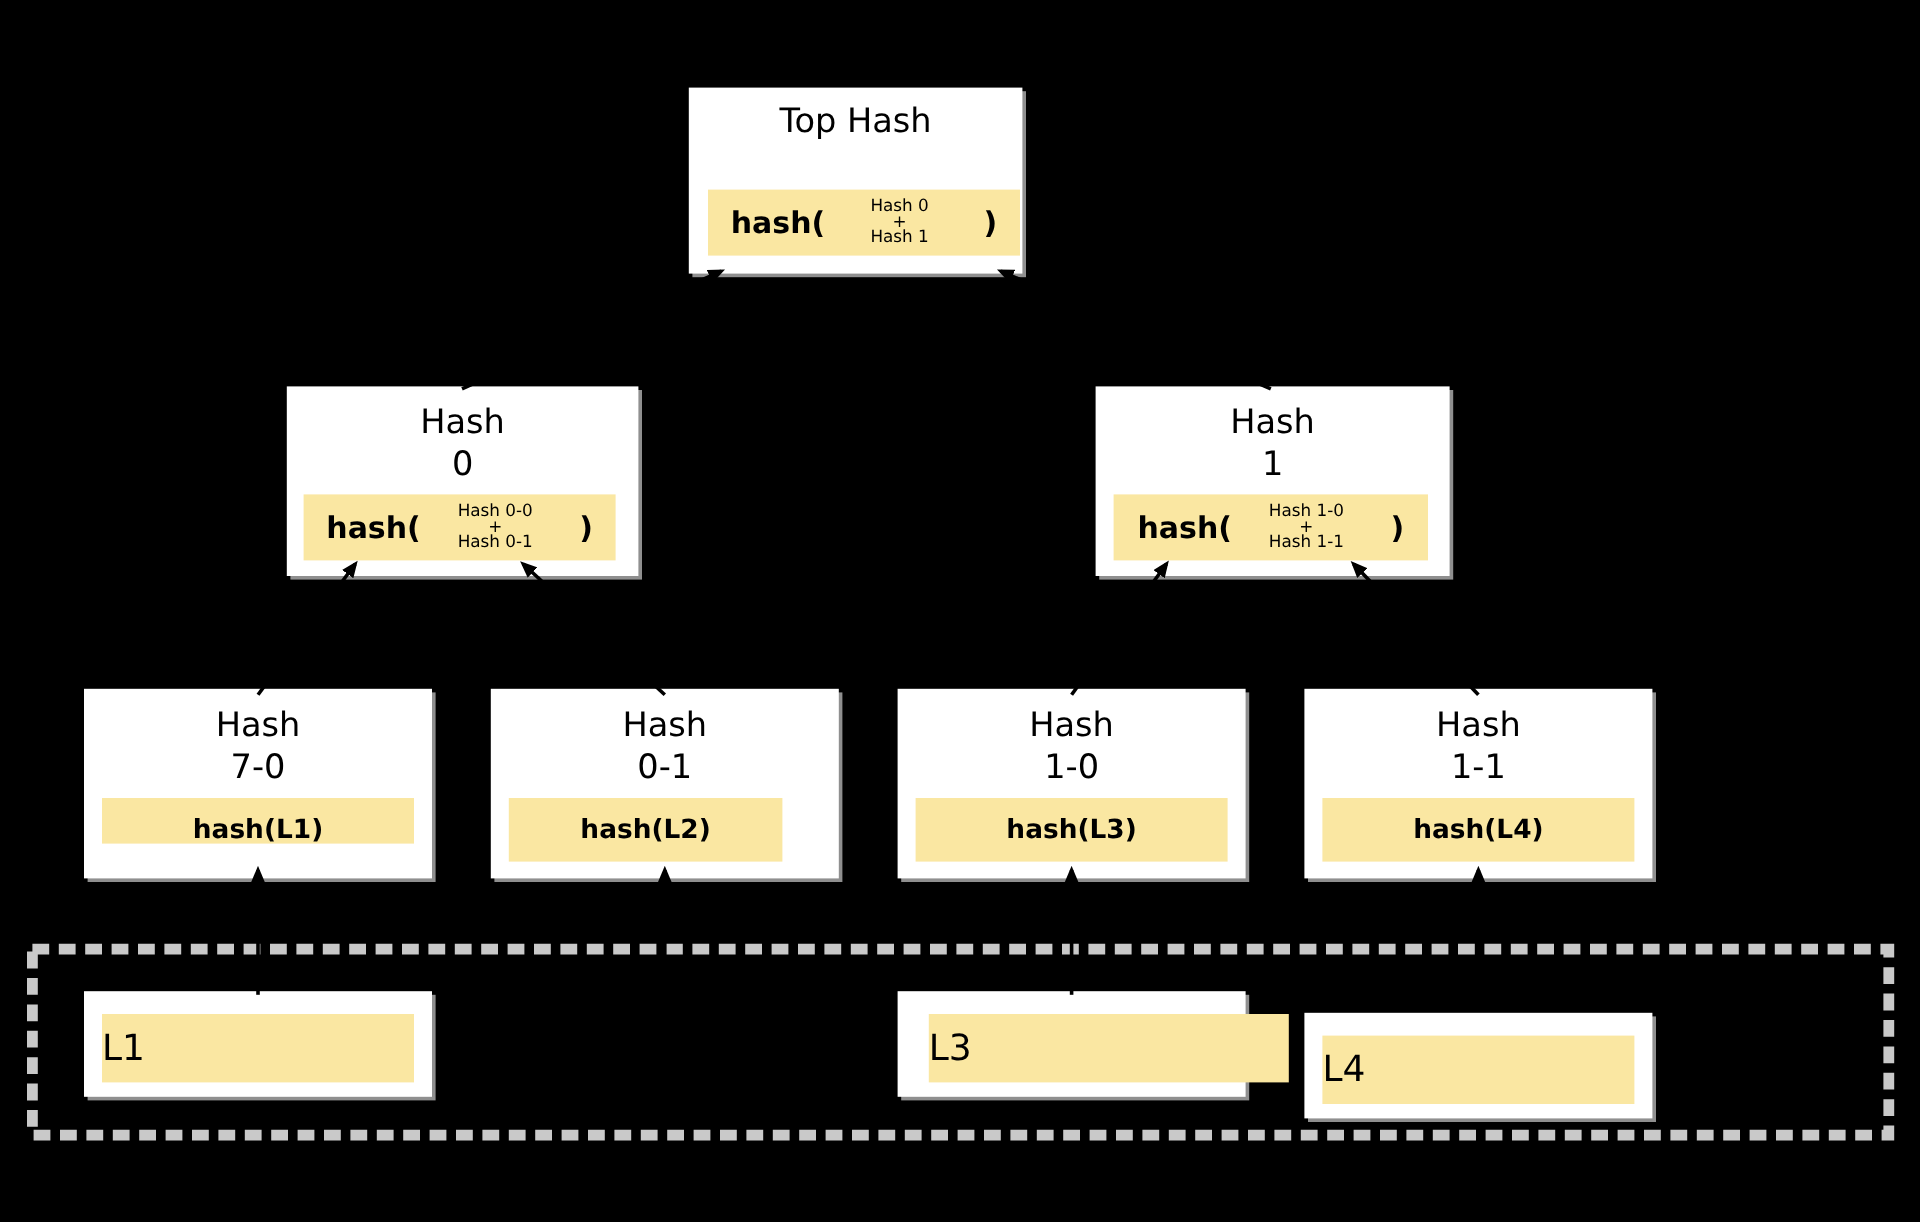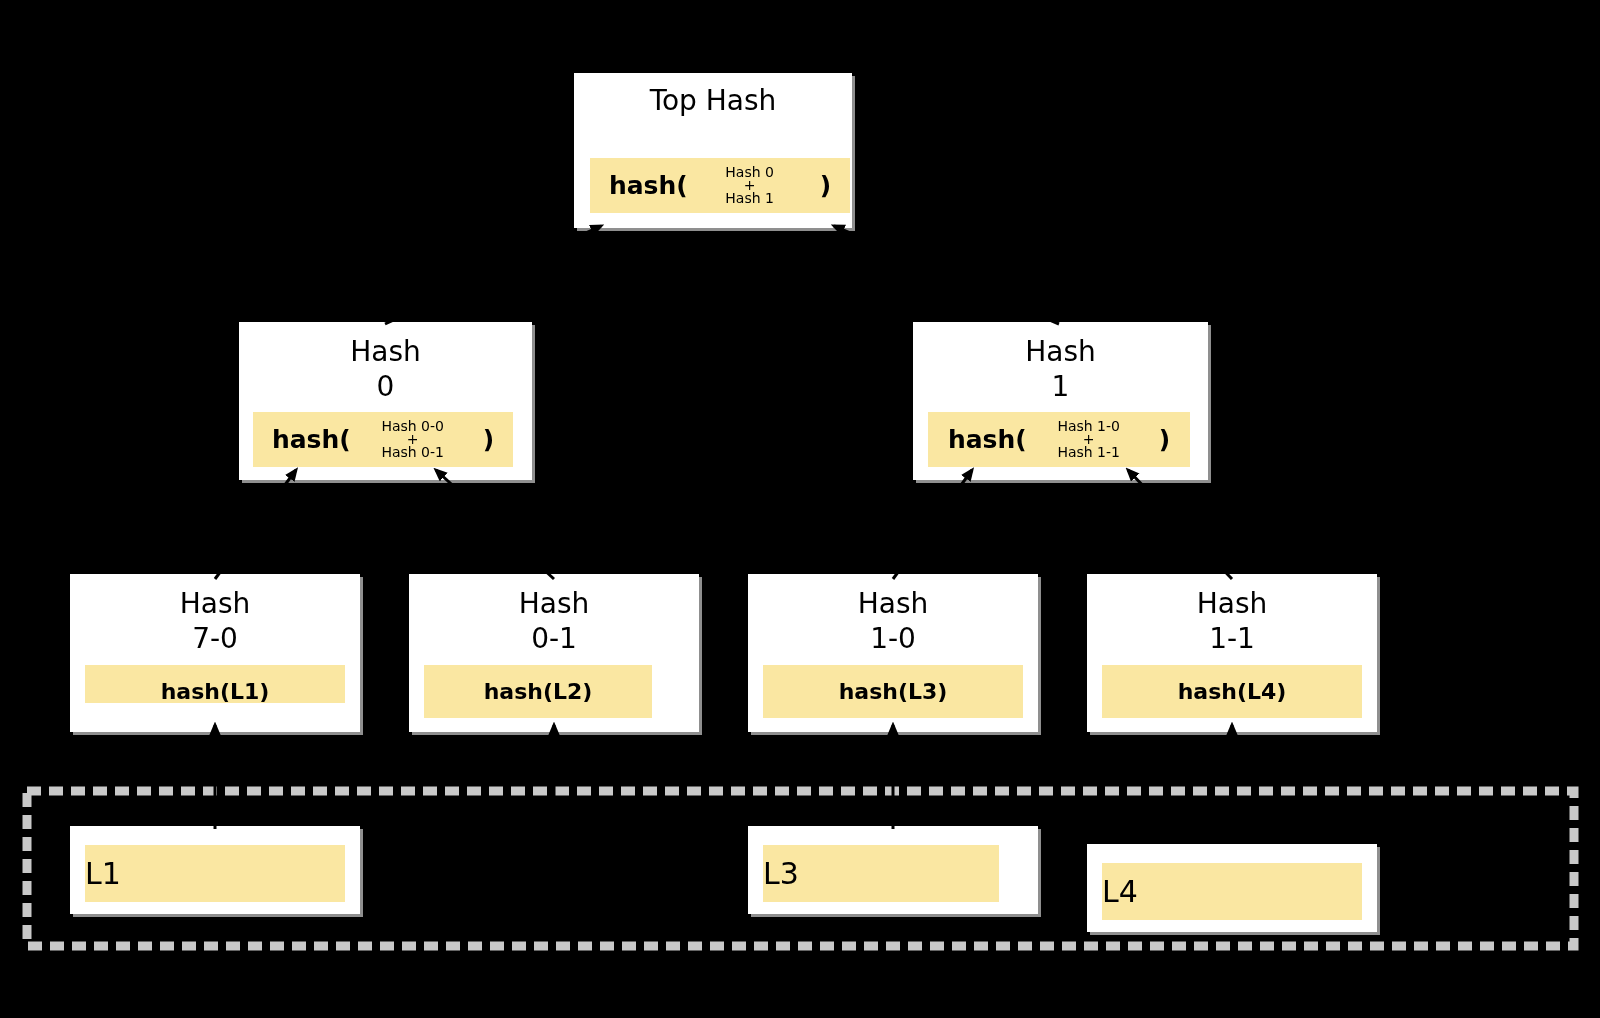--- a/index.html
+++ b/index.html
@@ -169,21 +169,21 @@
   </div>
 
   <div class="node" style="left:70px; top:826px; width:290px; height:88px;">
     <div class="hl" style="left:15px; top:19px; width:260px; height:57px;">
       <div class="block-label">L1</div>
     </div>
   </div>
 
 
   <div class="node" style="left:748px; top:826px; width:290px; height:88px;">
-    <div class="hl" style="left:15px; top:19px; width:236px; height:57px;">
+    <div class="hl" style="left:26px; top:19px; width:300px; height:57px;">
       <div class="block-label">L3</div>
     </div>
   </div>
 
   <div class="node" style="left:1087px; top:844px; width:290px; height:88px;">
     <div class="hl" style="left:15px; top:19px; width:260px; height:57px;">
       <div class="block-label">L4</div>
     </div>
   </div>
 

